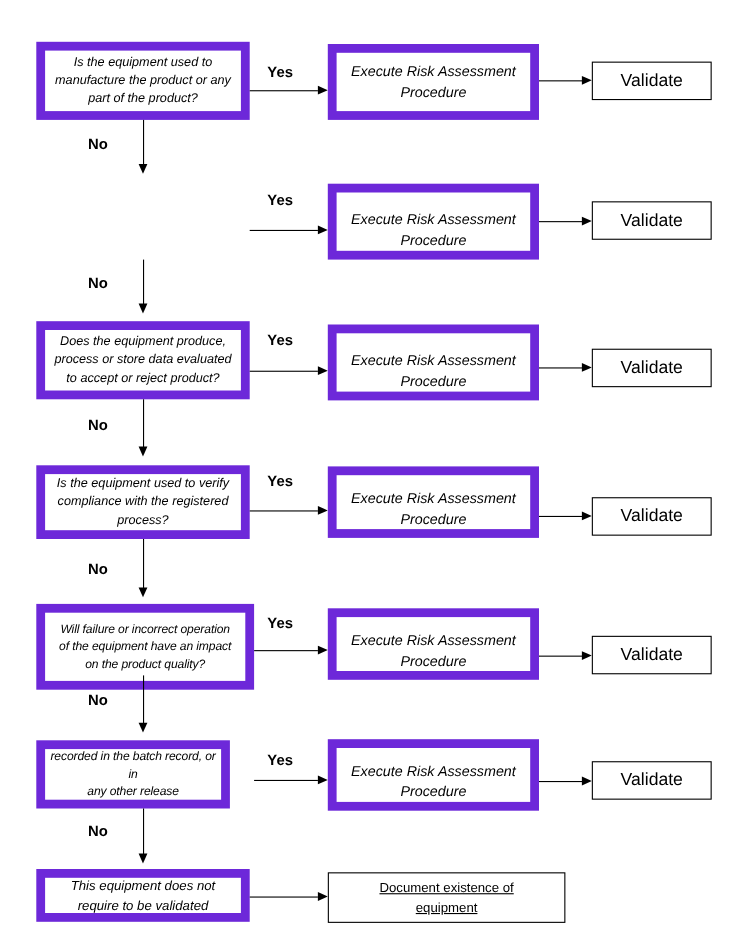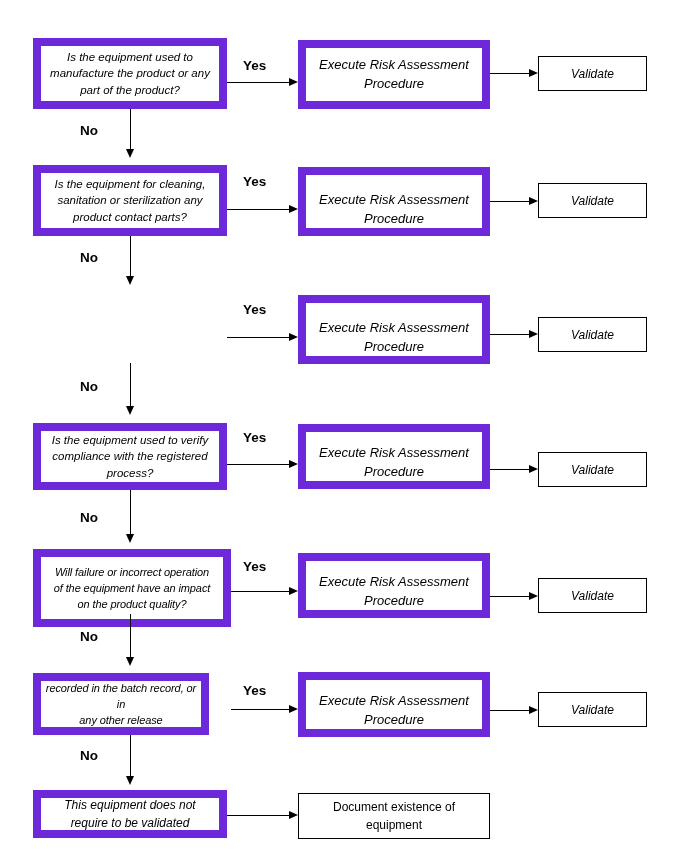--- a/index.html
+++ b/index.html
@@ -70,23 +70,22 @@
     top: -8px;
   }
   .node.process.centered .node-text {
     top: 0;
   }
   .node.terminal {
     font-size: 12px;
     line-height: 18px;
   }
   .node.validate {
-    font-size: 12px;
+    font-size: 16px;
     line-height: 16px;
-    font-style: italic;
   }
   .edge-label {
     position: absolute;
     font-size: 13.5px;
     font-weight: bold;
     white-space: nowrap;
   }
   .conn {
     position: absolute;
     background: #000000;
@@ -142,41 +141,41 @@
   </div>
   <div class="conn h" style="left:490px; top:73px; width:40px;"></div>
   <div class="arrowhead right" style="left:529px; top:68.5px;"></div>
   <div class="node thin validate" style="left:538px; top:56px; width:109px; height:35px;">
     <span class="node-text">Validate</span>
   </div>
   <div class="edge-label" style="left:80px; top:123px;">No</div>
   <div class="conn v" style="left:130px; top:109px; height:43px;"></div>
   <div class="arrowhead down" style="left:125.5px; top:149px;"></div>
 
-  <div class="node thick decision" style="left:33px; top:165px; width:194px; height:71px;">
-    <span class="node-text">Is the equipment for cleaning,
-sanitation or sterilization any
-product contact parts?</span>
-  </div>
   <div class="edge-label" style="left:243px; top:174px;">Yes</div>
   <div class="conn h" style="left:227px; top:209px; width:62px;"></div>
   <div class="arrowhead right" style="left:289px; top:204.5px;"></div>
   <div class="node thick process centered" style="left:298px; top:167px; width:192px; height:69px;">
     <span class="node-text">Execute Risk Assessment
 Procedure</span>
   </div>
   <div class="conn h" style="left:490px; top:201px; width:40px;"></div>
   <div class="arrowhead right" style="left:529px; top:196.5px;"></div>
   <div class="node thin validate" style="left:538px; top:183px; width:109px; height:35px;">
     <span class="node-text">Validate</span>
   </div>
   <div class="edge-label" style="left:80px; top:250px;">No</div>
   <div class="conn v" style="left:130px; top:236px; height:43px;"></div>
   <div class="arrowhead down" style="left:125.5px; top:276px;"></div>
 
+  <div class="node thick decision" style="left:33px; top:292px; width:194px; height:71px;">
+    <span class="node-text">Does the equipment produce,
+process or store data evaluated
+to accept or reject product?</span>
+  </div>
   <div class="edge-label" style="left:243px; top:302px;">Yes</div>
   <div class="conn h" style="left:227px; top:337px; width:62px;"></div>
   <div class="arrowhead right" style="left:289px; top:332.5px;"></div>
   <div class="node thick process centered" style="left:298px; top:295px; width:192px; height:69px;">
     <span class="node-text">Execute Risk Assessment
 Procedure</span>
   </div>
   <div class="conn h" style="left:490px; top:334px; width:40px;"></div>
   <div class="arrowhead right" style="left:529px; top:329.5px;"></div>
   <div class="node thin validate" style="left:538px; top:317px; width:109px; height:35px;">
@@ -248,18 +247,18 @@
   <div class="edge-label" style="left:80px; top:748px;">No</div>
   <div class="conn v" style="left:130px; top:735px; height:44px;"></div>
   <div class="arrowhead down" style="left:125.5px; top:776px;"></div>
 
   <div class="node thick terminal" style="left:33px; top:790px; width:194px; height:48px;justify-content:flex-end;">
     <span class="node-text">This equipment does not
 require to be validated</span>
   </div>
   <div class="conn h" style="left:227px; top:815px; width:62px;"></div>
   <div class="arrowhead right" style="left:289px; top:810.5px;"></div>
-  <div class="node thin terminal" style="left:298px; top:793px; width:192px; height:46px;">
+  <div class="node thin terminal" style="left:298px; top:793px; width:216px; height:46px;text-decoration:underline;">
     <span class="node-text">Document existence of
 equipment</span>
   </div>
 
 </div>
 
 </body></html>

